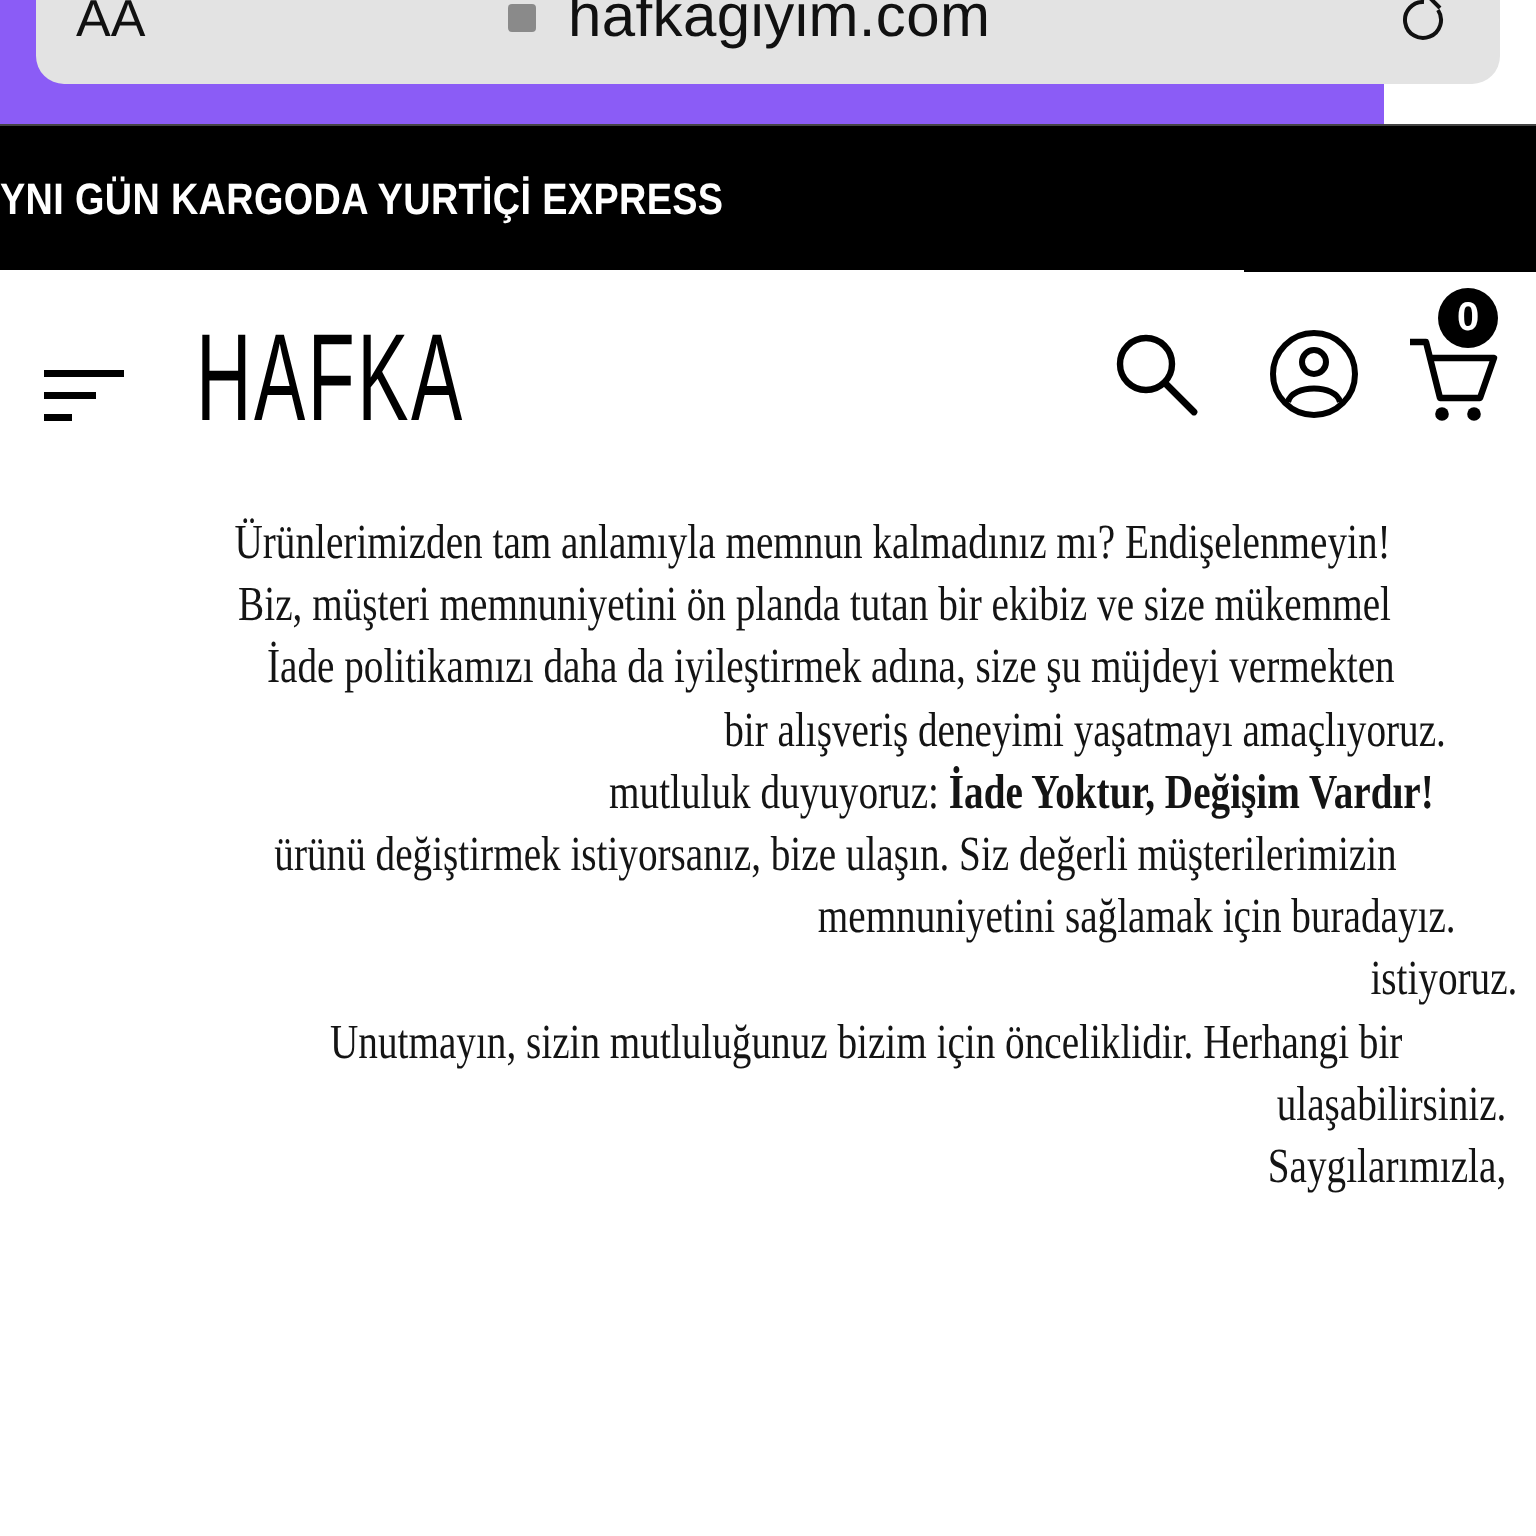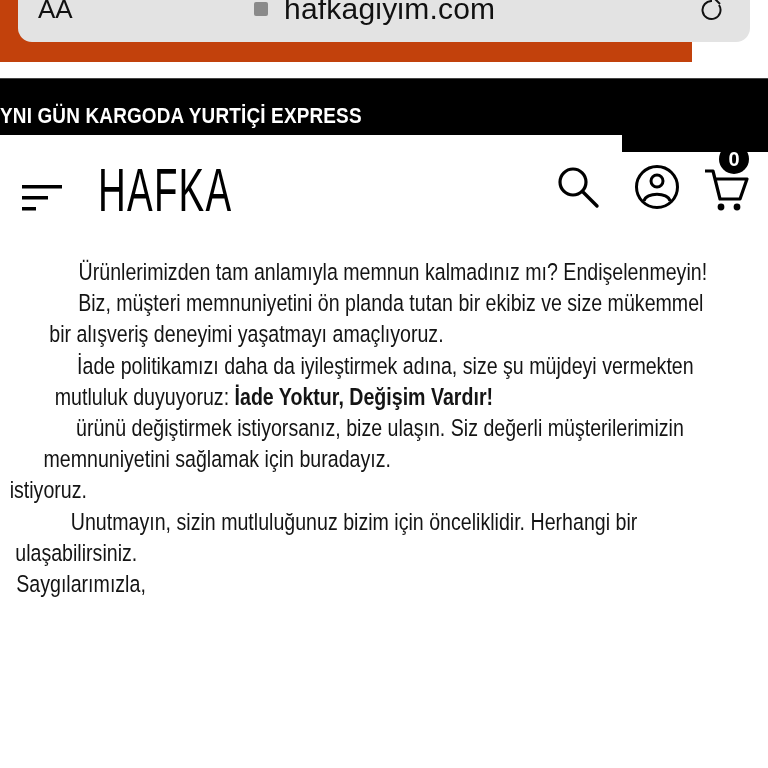--- a/index.html
+++ b/index.html
@@ -1,30 +1,30 @@
 <!DOCTYPE html>
 <html><head>
 <meta charset="utf-8">
 <style>
   html,body{margin:0;padding:0;}
   body{width:768px;height:768px;overflow:hidden;background:#ffffff;position:relative;font-family:"Liberation Sans",sans-serif;color:#111;}
-  .browser-bar{position:absolute;left:0;top:0;width:692px;height:62px;background:#c2410c;}
+  .browser-bar{position:absolute;left:0;top:0;width:692px;height:62px;background:#8b5cf6;}
   .url-field{position:absolute;left:18px;top:-20px;width:732px;height:62px;background:#e3e3e3;border-radius:14px;}
   .aa{position:absolute;left:38px;top:-6px;font-size:26px;color:#111;}
   .lock{position:absolute;left:254px;top:2px;width:14px;height:14px;background:#8a8a8a;border-radius:2px;}
   .url{position:absolute;left:284px;top:-8px;font-size:30px;color:#111;letter-spacing:0.2px;}
   .reload{position:absolute;left:700px;top:-2px;width:24px;height:24px;}
-  .banner{position:absolute;left:0;top:78px;width:768px;height:73px;background:#000;border-top:1px solid #444;}
+  .banner{position:absolute;left:0;top:62px;width:768px;height:73px;background:#000;border-top:1px solid #444;}
   .banner-text{position:absolute;left:0;top:24px;font-size:22px;font-weight:bold;color:#fff;white-space:nowrap;transform:scaleX(0.86);transform-origin:left center;letter-spacing:0.2px;}
   .header{position:absolute;left:0;top:135px;width:622px;height:110px;background:#fff;}
   .menu{position:absolute;left:20px;top:50px;width:44px;height:28px;}
   .logo{position:absolute;left:98px;top:20px;font-size:62px;font-weight:normal;color:#000;transform:scaleX(0.62);transform-origin:left center;letter-spacing:2px;line-height:70px;}
   .icon-btn{position:absolute;}
   .badge{position:absolute;left:719px;top:144px;width:30px;height:30px;border-radius:50%;background:#000;color:#fff;font-weight:bold;font-size:20px;text-align:center;line-height:30px;}
-  .content{position:absolute;left:0;top:256px;width:768px;text-align:left;}
+  .content{position:absolute;left:0;top:256px;width:768px;text-align:right;font-family:Liberation Serif, serif;}
   .line{display:block;height:31.2px;line-height:31.2px;font-size:24.5px;white-space:nowrap;color:#141414;}
   .line span.inner{display:inline-block;transform:scaleX(0.80);transform-origin:center center;}
   .bold{font-weight:bold;}
 </style>
 </head>
 <body>
 
 <div class="browser-bar">
   <div class="url-field"></div>
   <div class="aa">AA</div>
@@ -63,22 +63,22 @@
     <path d="M1 8 L9 8 L16 36 L36 36 L43 16 L12 16" fill="none" stroke="#000" stroke-width="3.2" stroke-linejoin="round"></path>
     <circle cx="17" cy="44" r="3.4" fill="#000"></circle>
     <circle cx="33" cy="44" r="3.4" fill="#000"></circle>
   </svg>
 </div>
 <div class="badge">0</div>
 
 <div class="content">
   <div class="line"><span class="inner">Ürünlerimizden tam anlamıyla memnun kalmadınız mı? Endişelenmeyin!</span></div>
   <div class="line"><span class="inner">Biz, müşteri memnuniyetini ön planda tutan bir ekibiz ve size mükemmel</span></div>
+  <div class="line"><span class="inner">İade politikamızı daha da iyileştirmek adına, size şu müjdeyi vermekten</span></div>
   <div class="line"><span class="inner">bir alışveriş deneyimi yaşatmayı amaçlıyoruz.</span></div>
-  <div class="line"><span class="inner">İade politikamızı daha da iyileştirmek adına, size şu müjdeyi vermekten</span></div>
   <div class="line"><span class="inner"><span>mutluluk duyuyoruz: </span><span class="bold">İade Yoktur, Değişim Vardır!</span></span></div>
   <div class="line"><span class="inner">ürünü değiştirmek istiyorsanız, bize ulaşın. Siz değerli müşterilerimizin</span></div>
   <div class="line"><span class="inner">memnuniyetini sağlamak için buradayız.</span></div>
   <div class="line"><span class="inner">istiyoruz.</span></div>
   <div class="line"><span class="inner">Unutmayın, sizin mutluluğunuz bizim için önceliklidir. Herhangi bir</span></div>
   <div class="line"><span class="inner">ulaşabilirsiniz.</span></div>
   <div class="line"><span class="inner">Saygılarımızla,</span></div>
 </div>
 
 </body></html>

